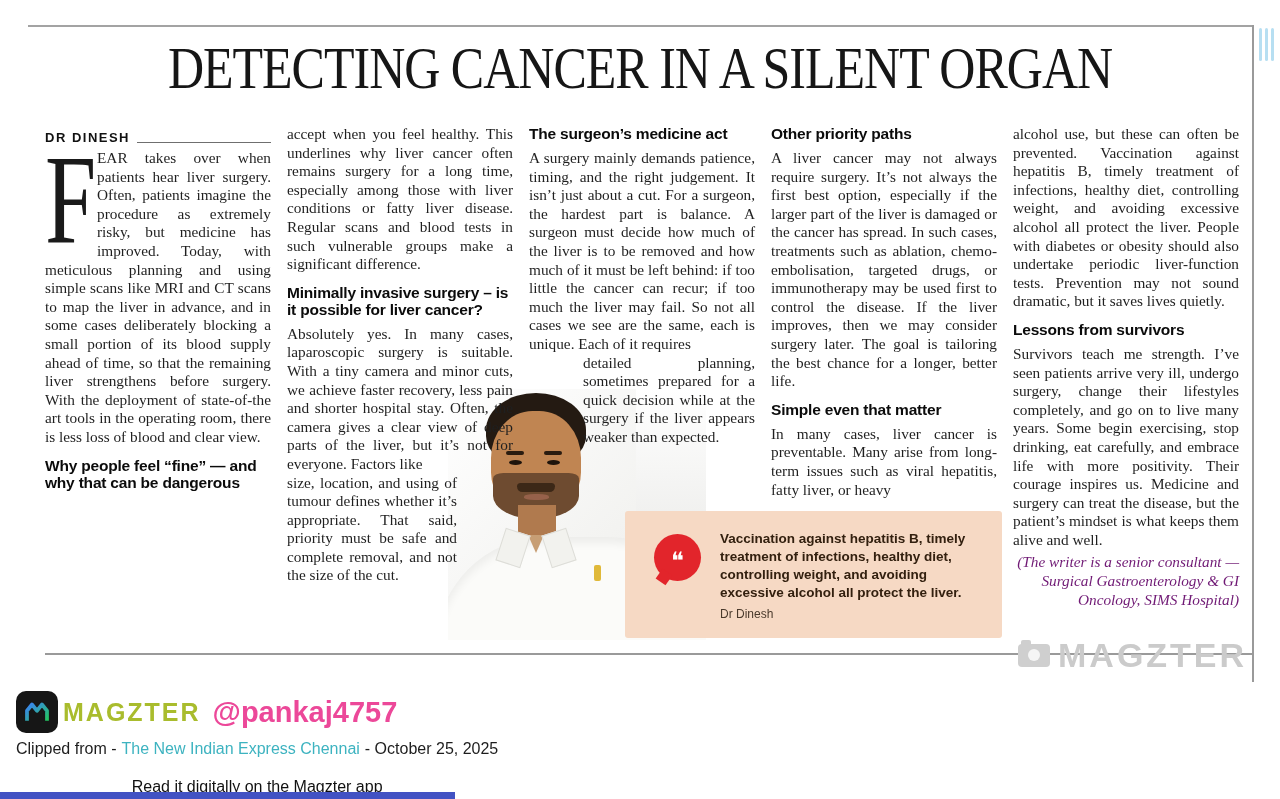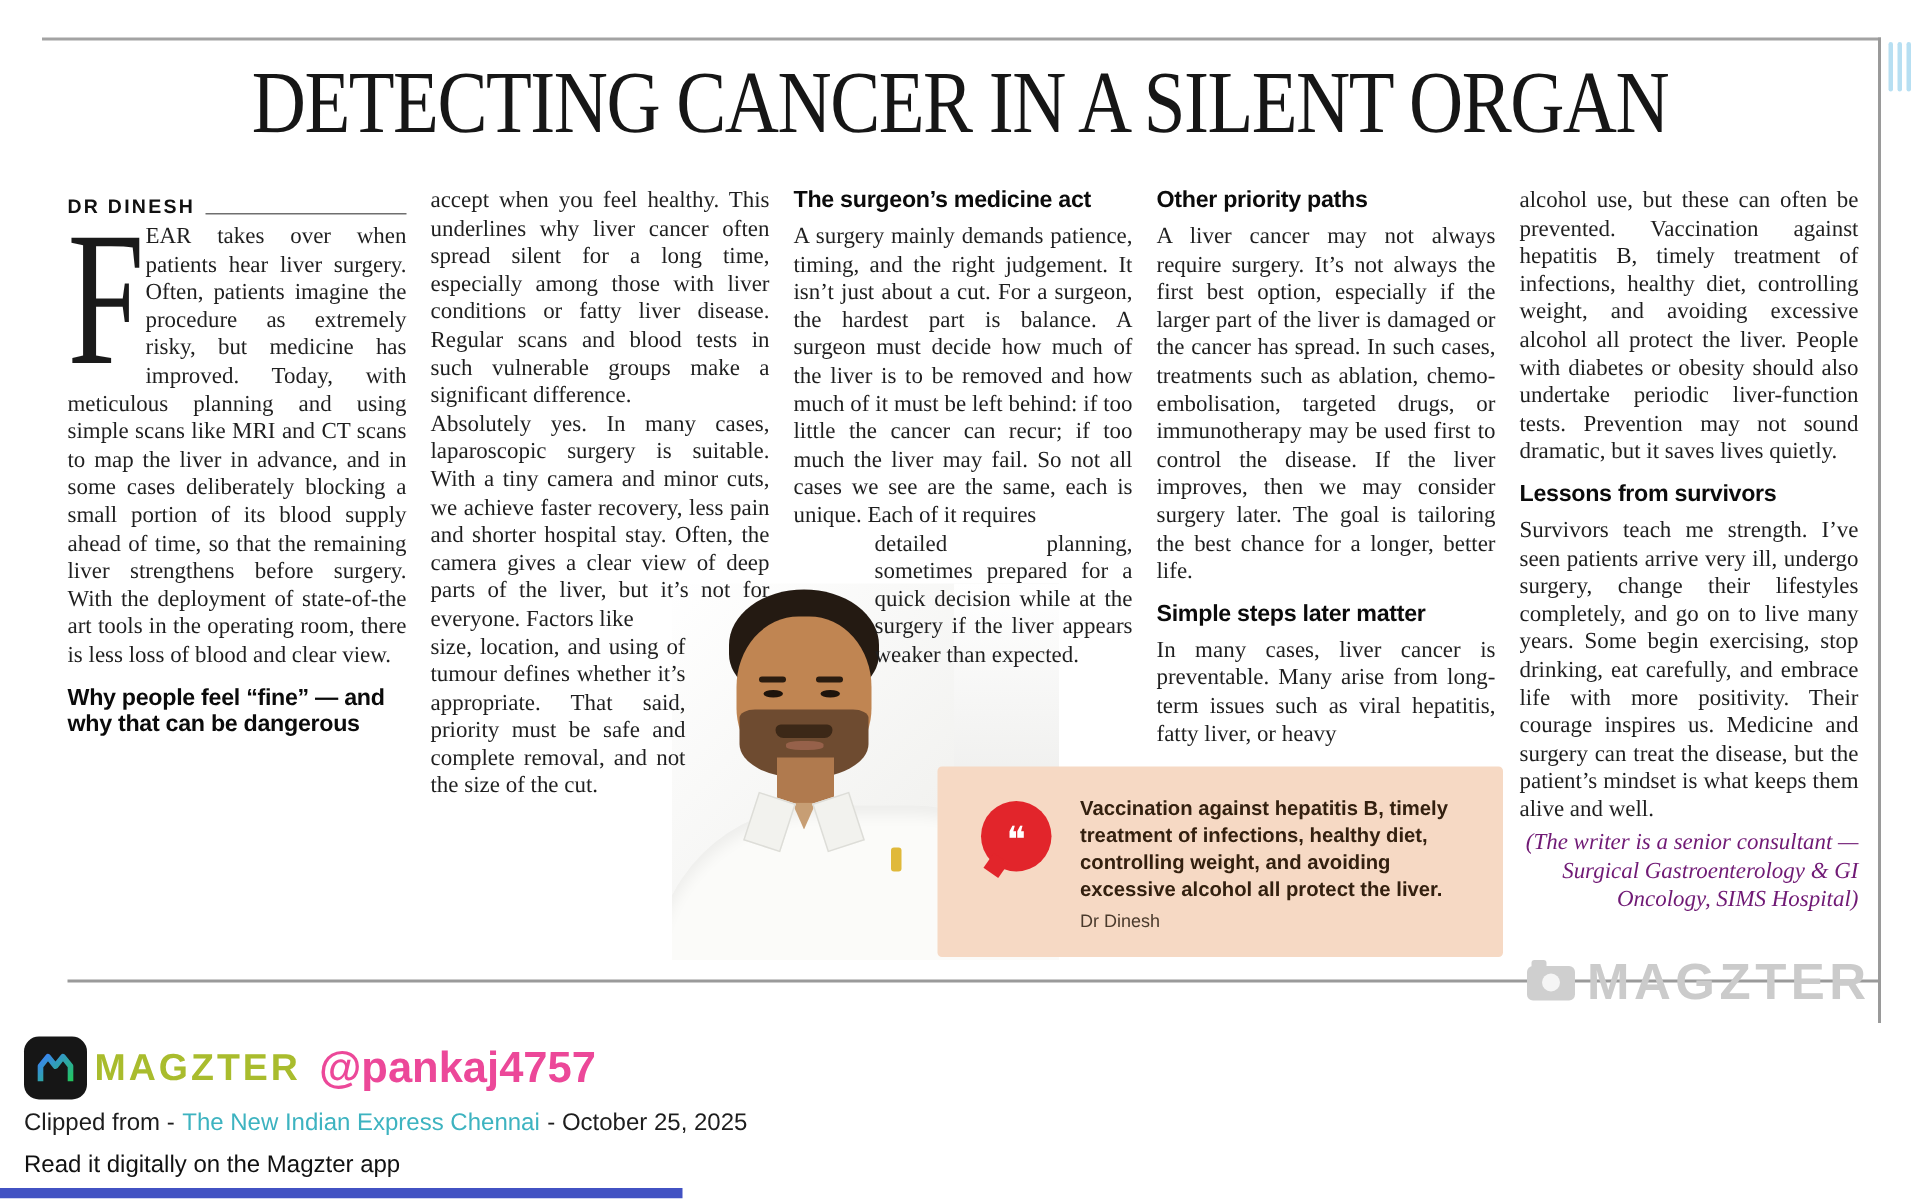--- a/index.html
+++ b/index.html
@@ -82,21 +82,21 @@
 
   
   .footer { position:absolute; left:16px; top:690px; }
   .brand-row { display:flex; align-items:center; height:44px; }
   .logo-badge { width:42px; height:42px; background:#161616; border-radius:10px;
                 display:flex; align-items:center; justify-content:center; }
   .brand-text { font:700 25px "Liberation Sans", sans-serif; color:#a9bc2d; letter-spacing:2px; margin-left:5px; }
   .username   { font:600 29px "Liberation Sans", sans-serif; color:#ec4899; margin-left:12px; }
   .clip-row { margin-top:6px; font:400 16px "Liberation Sans", sans-serif; color:#1d1d1d; }
   .source-link { color:#3db3c0; margin:0 5px; text-decoration:none; cursor:pointer; }
-  .tagline { margin-top:10px; font:400 16px "Liberation Sans", sans-serif; color:#111111; }
+  .tagline { margin-top:20px; font:400 16px "Liberation Sans", sans-serif; color:#111111;text-align:center; }
   .bottom-bar { position:absolute; left:0; top:792px; width:455px; height:7px; background:#4252c3; }
 </style>
 </head>
 <body>
 
 <div class="line-top"></div>
 <div class="line-right"></div>
 <div class="line-bottom"></div>
 <div class="scroll-marks">
     <i></i>
@@ -109,35 +109,36 @@
 <div class="col c1">
   <div class="byline-row">
     <span class="byline-text">DR DINESH</span>
     <span class="byline-rule"></span>
   </div>
   <p><span class="dropcap">F</span><span>EAR takes over when patients hear liver surgery. Often, patients imagine the procedure as extremely risky, but medicine has improved. Today, with meticulous planning and using simple scans like MRI and CT scans to map the liver in advance, and in some cases deliberately blocking a small portion of its blood supply ahead of time, so that the remaining liver strengthens before surgery. With the deployment of state-of-the art tools in the operating room, there is less loss of blood and clear view.</span></p>
   <h3 class="subhead">Why people feel “fine” — and why that can be dangerous</h3>
 </div>
 
 <div class="col c2">
-  <p>accept when you feel healthy. This underlines why liver cancer often spread silent for a long time, especially among those with liver conditions or fatty liver disease. Regular scans and blood tests in such vulnerable groups make a significant difference.</p>
+  <p>accept when you feel healthy. This underlines why liver cancer often remains surgery for a long time, especially among those with liver conditions or fatty liver disease. Regular scans and blood tests in such vulnerable groups make a significant difference.</p>
+  <h3 class="subhead">Minimally invasive surgery – is it possible for liver cancer?</h3>
   <p>Absolutely yes. In many cases, laparoscopic surgery is suitable. With a tiny camera and minor cuts, we achieve faster recovery, less pain and shorter hospital stay. Often, the camera gives a clear view of deep parts of the liver, but it’s not for everyone. Factors like</p>
   <p class="narrow">size, location, and using of tumour defines whether it’s appropriate. That said, priority must be safe and complete removal, and not the size of the cut.</p>
 </div>
 
 <div class="col c3">
   <h3 class="subhead">The surgeon’s medicine act</h3>
   <p>A surgery mainly demands patience, timing, and the right judgement. It isn’t just about a cut. For a surgeon, the hardest part is balance. A surgeon must decide how much of the liver is to be removed and how much of it must be left behind: if too little the cancer can recur; if too much the liver may fail. So not all cases we see are the same, each is unique. Each of it requires</p>
   <p class="c3-indent">detailed planning, sometimes prepared for a quick decision while at the surgery if the liver appears weaker than expected.</p>
 </div>
 
 <div class="col c4">
   <h3 class="subhead">Other priority paths</h3>
   <p>A liver cancer may not always require surgery. It’s not always the first best option, especially if the larger part of the liver is damaged or the cancer has spread. In such cases, treatments such as ablation, chemo-embolisation, targeted drugs, or immunotherapy may be used first to control the disease. If the liver improves, then we may consider surgery later. The goal is tailoring the best chance for a longer, better life.</p>
-  <h3 class="subhead">Simple steps later matter</h3>
+  <h3 class="subhead">Simple even that matter</h3>
   <p>In many cases, liver cancer is preventable. Many arise from long-term issues such as viral hepatitis, fatty liver, or heavy</p>
 </div>
 
 <div class="col c5">
   <p>alcohol use, but these can often be prevented. Vaccination against hepatitis B, timely treatment of infections, healthy diet, controlling weight, and avoiding excessive alcohol all protect the liver. People with diabetes or obesity should also undertake periodic liver-function tests. Prevention may not sound dramatic, but it saves lives quietly.</p>
   <h3 class="subhead">Lessons from survivors</h3>
   <p>Survivors teach me strength. I’ve seen patients arrive very ill, undergo surgery, change their lifestyles completely, and go on to live many years. Some begin exercising, stop drinking, eat carefully, and embrace life with more positivity. Their courage inspires us. Medicine and surgery can treat the disease, but the patient’s mindset is what keeps them alive and well.</p>
   <p class="attribution">(The writer is a senior consultant — Surgical Gastroenterology &amp; GI Oncology, SIMS Hospital)</p>
 </div>
 

